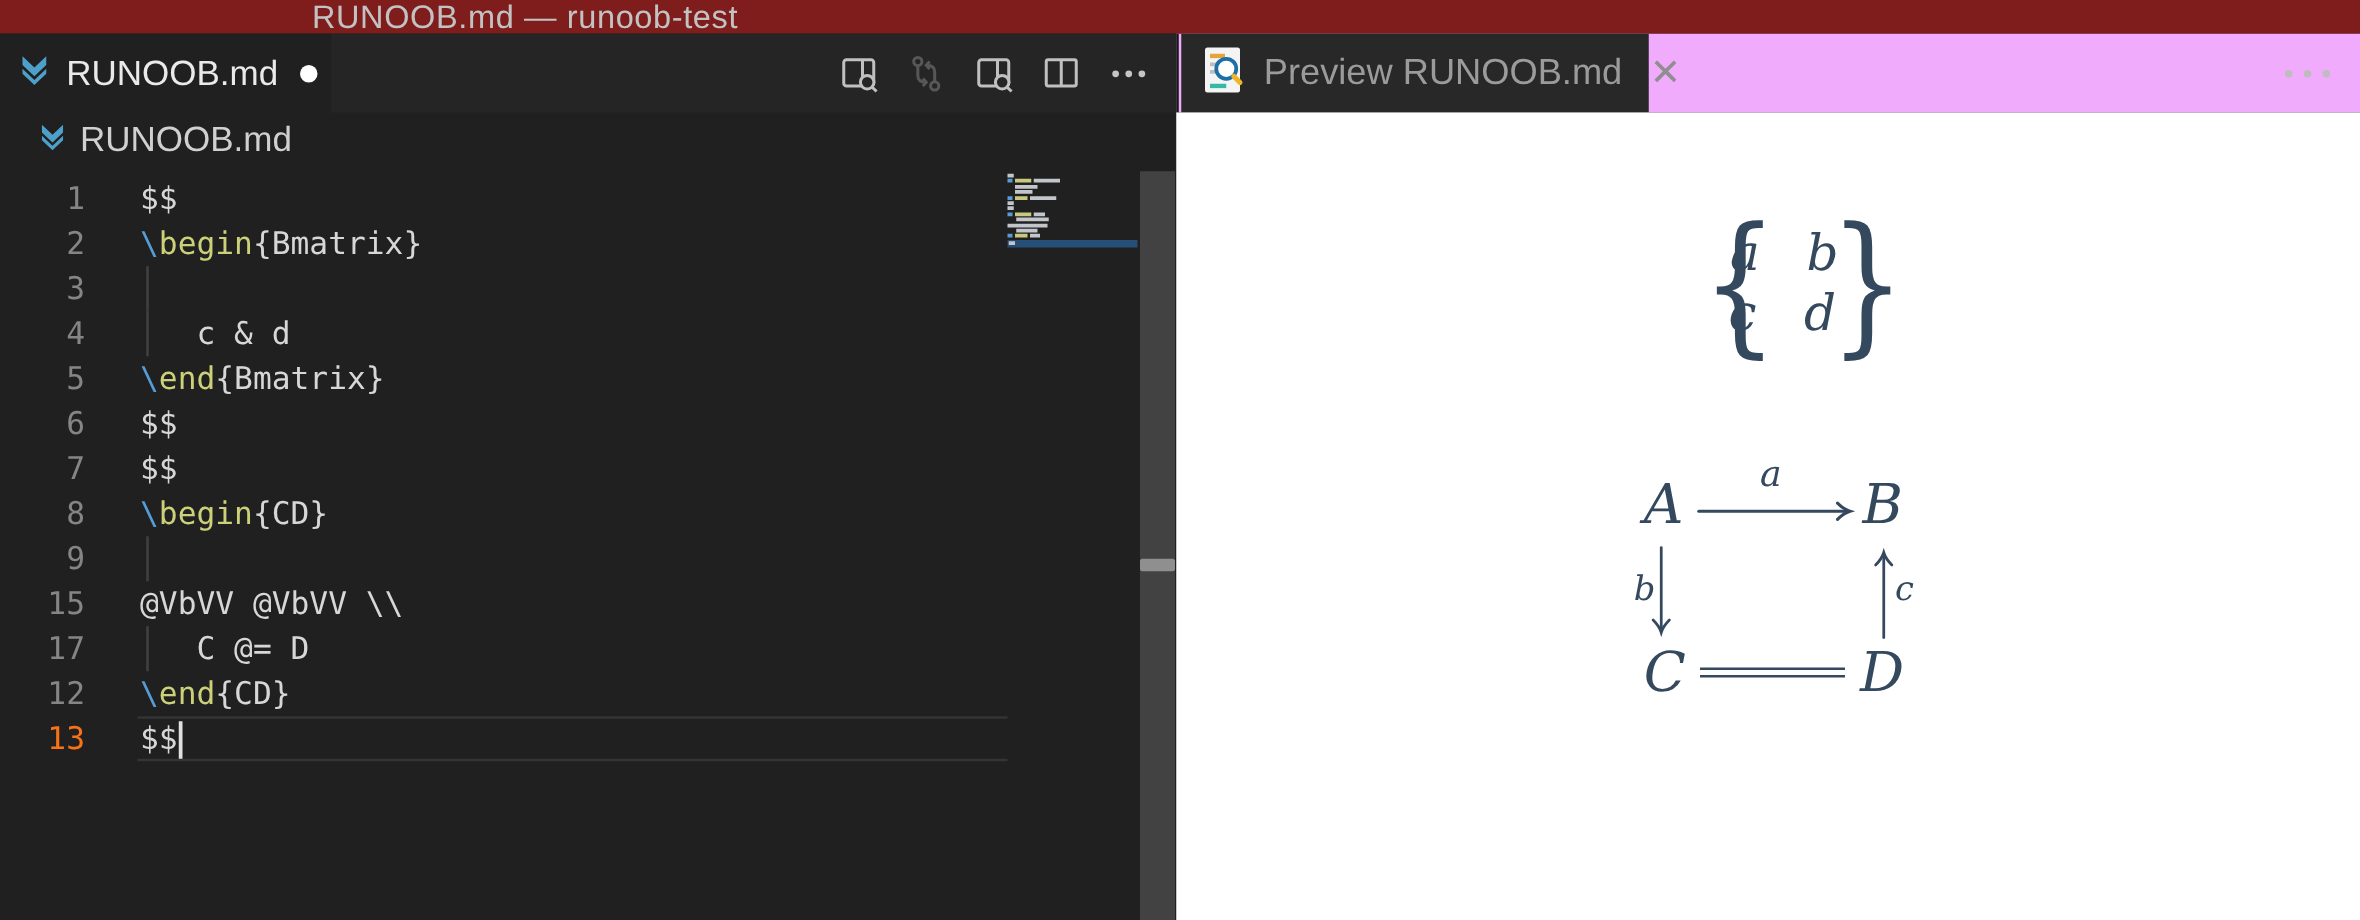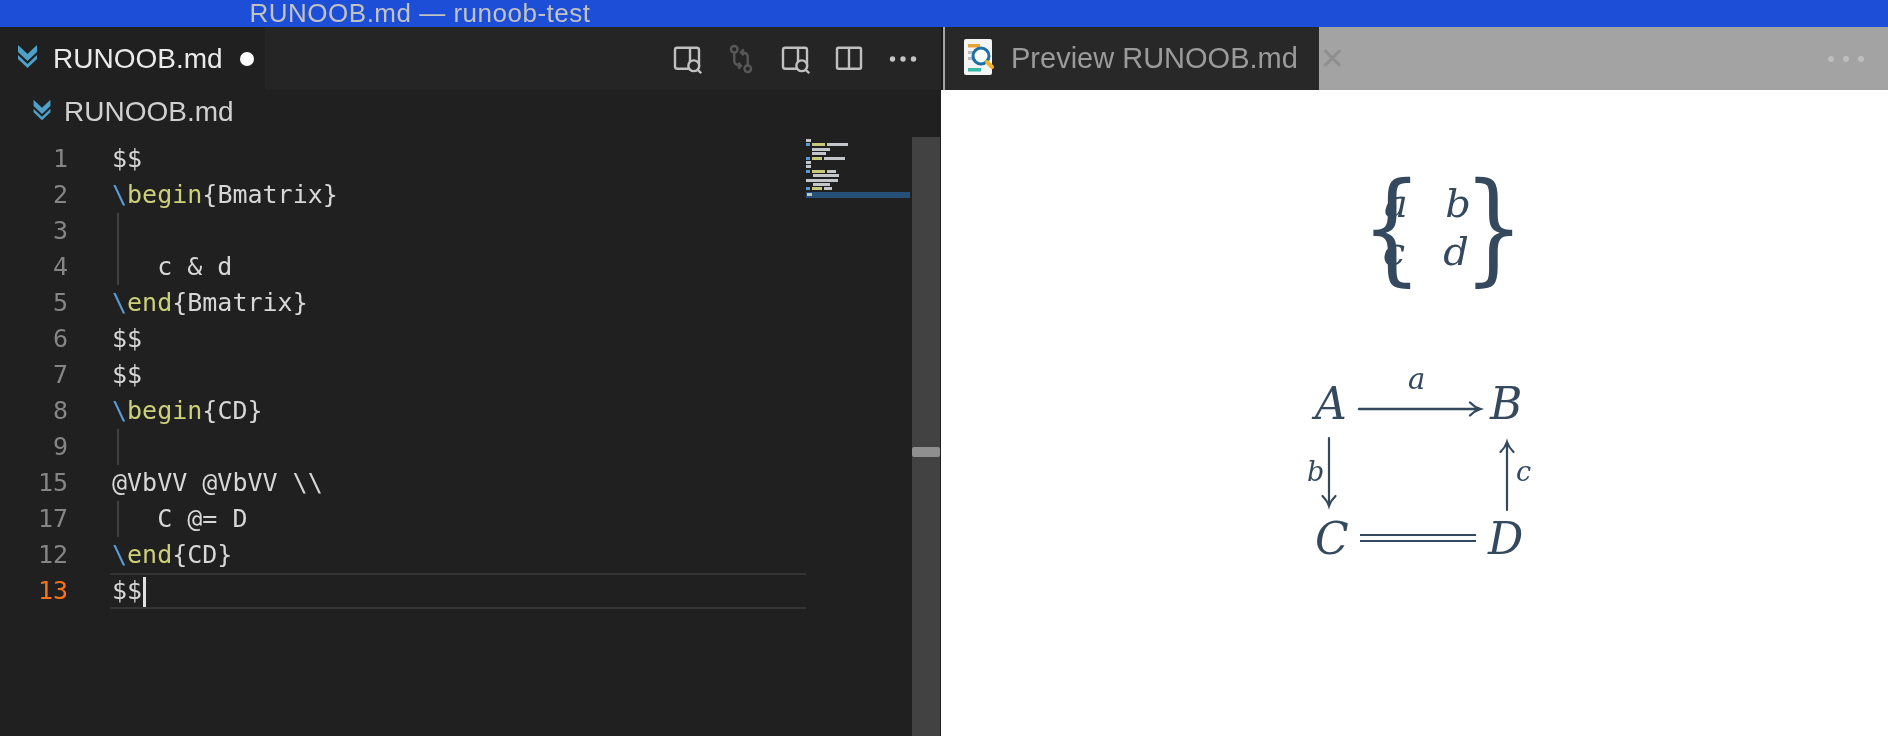--- a/index.html
+++ b/index.html
@@ -1,21 +1,21 @@
 <!DOCTYPE html>
 <html><head>
 <meta charset="utf-8">
 <style>
   * { margin:0; padding:0; box-sizing:border-box; }
   html,body { width:1888px; height:736px; background:#202020; overflow:hidden; }
   body { font-family:"Liberation Sans", sans-serif; }
   #window { position:relative; width:1888px; height:736px; background:#202020; }
 
   
-  .titlebar { position:absolute; left:0; top:0; width:1888px; height:27px; background:#1d4ed8; overflow:hidden; }
+  .titlebar { position:absolute; left:0; top:0; width:1888px; height:27px; background:#7f1d1d; overflow:hidden; }
   .titlebar .title { position:absolute; left:420px; top:-2px; transform:translateX(-50%);
     font-size:26px; color:#c2c2c2; white-space:nowrap; letter-spacing:0.5px; }
 
   
   .group-left { position:absolute; left:0; top:27px; width:941px; height:709px; background:#202020; }
   .tabstrip { position:absolute; left:0; top:0; right:0; height:63px; background:#252526; }
   .tab { position:absolute; top:0; height:63px; display:flex; align-items:center; cursor:pointer; }
   .tab-active-left { left:0; width:265px; background:#202020; padding-left:14px; }
   .tab-label { font-size:28px; color:#eaeaea; margin-left:12px; white-space:nowrap; }
   .mod-dot { width:14px; height:14px; border-radius:50%; background:#ffffff; margin-left:17px; }
@@ -47,21 +47,21 @@
   .mm-line { height:3px; margin-bottom:1.4px; display:flex; gap:2px; }
   .mm-seg { display:inline-block; height:3px; }
   .mm-current { background:#264f78; height:6px; width:104px; align-items:center; padding-left:1px; }
 
   
   .scrollstrip { position:absolute; left:912px; top:110px; width:28px; bottom:0; background:#424242; cursor:pointer; }
   .scrollhandle { position:absolute; left:0; top:310px; width:28px; height:10px; background:#8f8f8f; border-radius:2px; cursor:row-resize; }
 
   
   .group-right { position:absolute; left:941px; top:27px; width:947px; height:709px; }
-  .tabstrip-right { position:absolute; left:0; top:0; right:0; height:63px; background:#a3a3a3; border-left:2px solid #171717; }
+  .tabstrip-right { position:absolute; left:0; top:0; right:0; height:63px; background:#f0abfc; border-left:2px solid #171717; }
   .tab-preview { left:2px; width:374px; background:#282828; padding-left:16px; }
   .tab-preview .tab-label { color:#9b9b9b; font-size:29px; }
   .tab-close { font-size:30px; color:#8f8f8f; margin-left:22px; cursor:pointer; line-height:1; }
   .more-dots { position:absolute; right:24px; top:0; height:63px; display:flex; align-items:center; gap:9px; cursor:pointer; }
   .more-dots i { width:6px; height:6px; border-radius:50%; background:#bdbdbd; }
 
   .preview-pane { position:absolute; left:0; top:63px; right:0; bottom:0; background:#ffffff; overflow:hidden; }
 
   
   .math { color:#34495e; font-family:"DejaVu Serif", serif; font-style:italic; }

